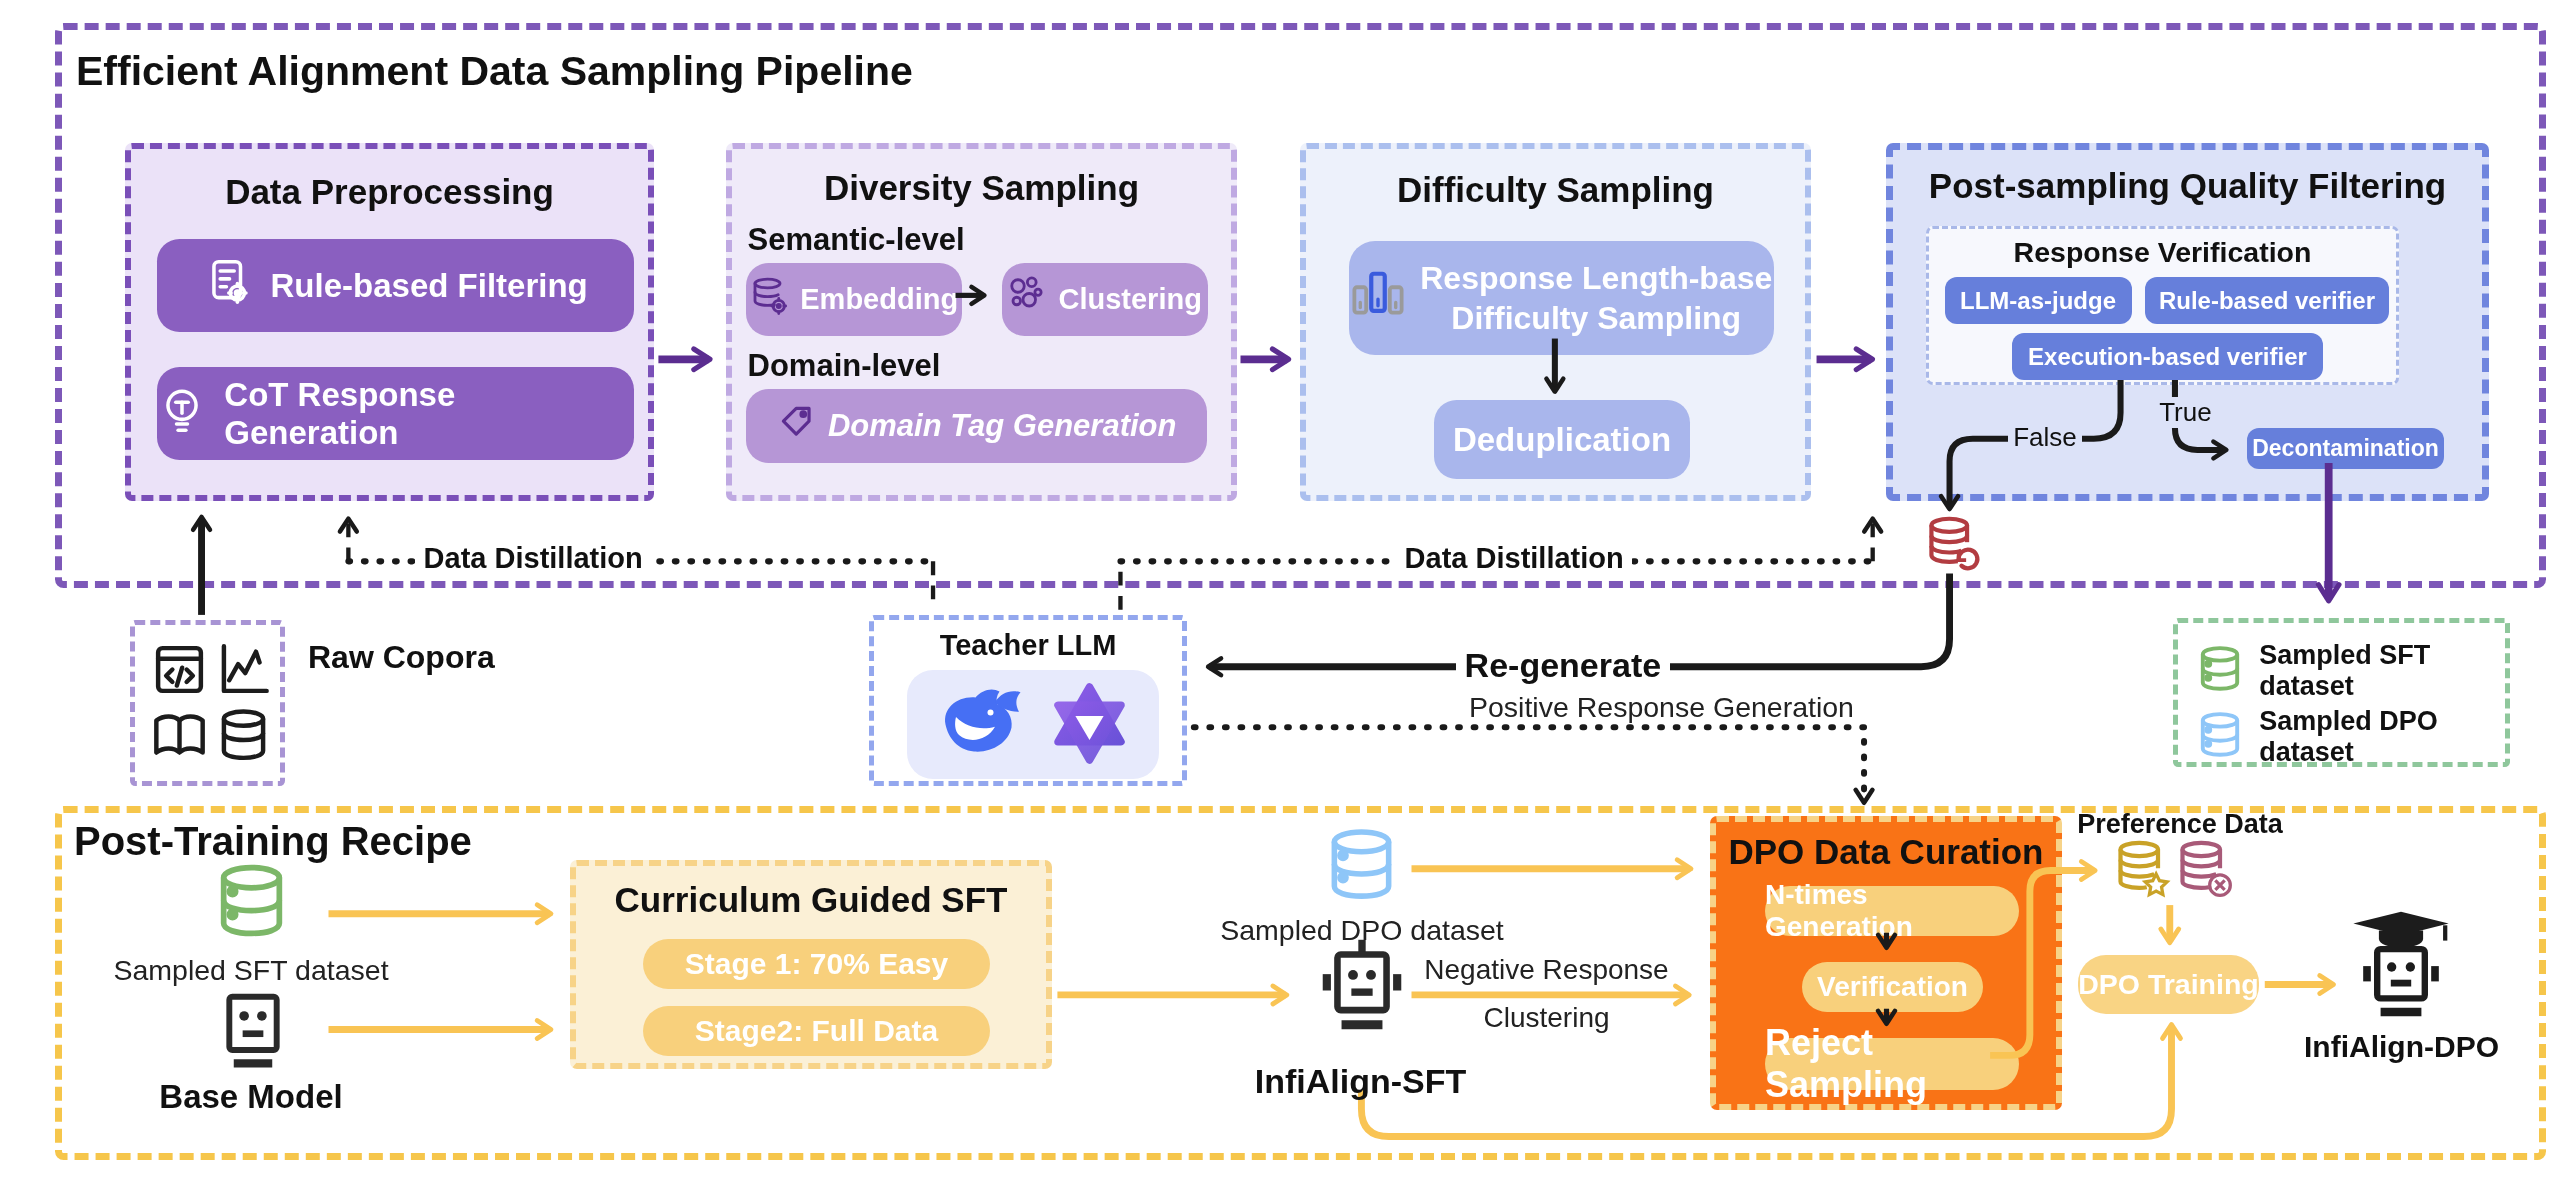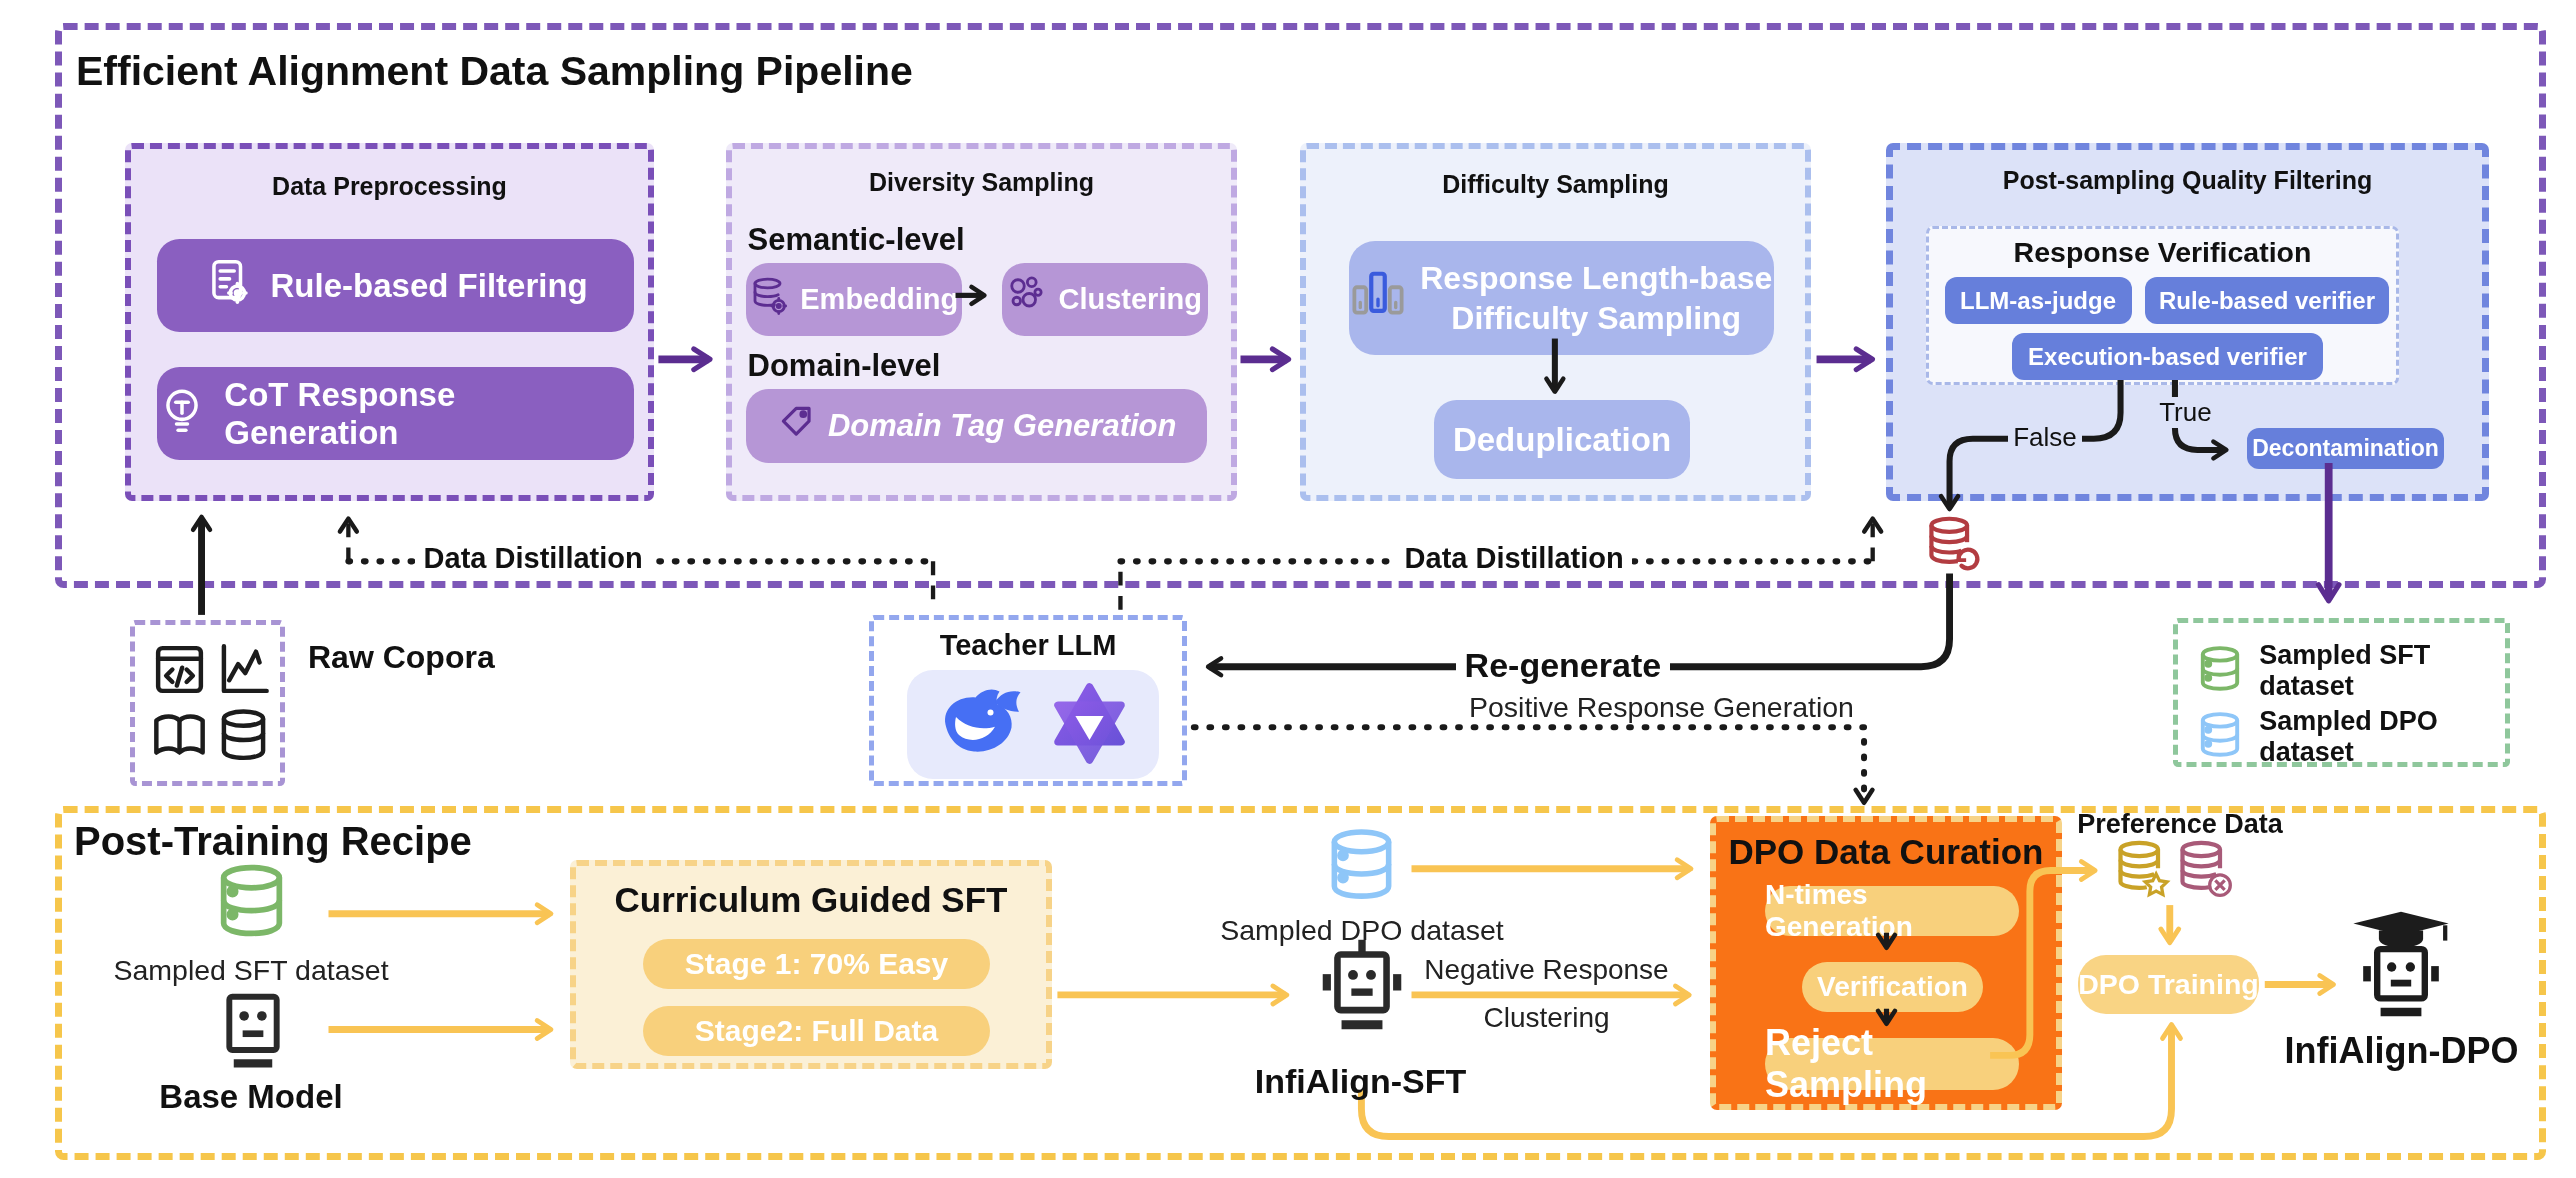--- a/index.html
+++ b/index.html
@@ -1,21 +1,21 @@
 <!DOCTYPE html>
 <html style="font-size:14px"><head>
 <meta charset="utf-8">
 <style>
   * { box-sizing: border-box; margin: 0; padding: 0; }
   body { width: 2576px; height: 1178px; background: #fff;
          font-family: "Liberation Sans", "DejaVu Sans", sans-serif; color: #111; }
   #canvas { position: relative; width: 2576px; height: 1178px; overflow: hidden; background: #fff; }
   .abs { position: absolute; }
   .z1 { z-index: 1; } .z2 { z-index: 2; } .z3 { z-index: 3; }
-  .box-title { text-align: center; font-weight: 800; font-size: 25px; color: #111; }
+  .box-title { text-align: center; font-weight: 800; font-size: 35px; color: #111; }
   .pill { display: flex; align-items: center; justify-content: center; color: #fff;
           font-weight: 700; border-radius: 22.5px; }
   .pill svg { flex: 0 0 auto; }
   .lbl { font-weight: 800; color: #111; }
   .lbl-reg { font-weight: 400; color: #222; }
   .ctr { text-align: center; }
   
   .outer-top   { border: 7px dashed #7d58b8; border-radius: 8.6px; background: transparent; }
   .outer-bot   { border: 7px dashed #f6c64b; border-radius: 8.6px; background: transparent; }
   .box-pre     { background: #ebe2f8; border: 6px dashed #7a4fb8; border-radius: 7px; }
@@ -376,21 +376,21 @@
       <line x1="118" y1="18" x2="118" y2="36" stroke-width="5"></line>
       <rect x="38" y="46" width="56" height="58" rx="4" stroke-width="7.5"></rect>
       <line x1="26" y1="66" x2="26" y2="84" stroke-width="9"></line>
       <line x1="106" y1="66" x2="106" y2="84" stroke-width="9"></line>
       <circle cx="55" cy="67" r="5.5" fill="#1c1c1c" stroke="none"></circle>
       <circle cx="77" cy="67" r="5.5" fill="#1c1c1c" stroke="none"></circle>
       <line x1="54" y1="86" x2="78" y2="86" stroke-width="8"></line>
       <line x1="42" y1="120" x2="90" y2="120" stroke-width="10"></line>
     </svg>
   </div>
-  <div class="abs z3 ctr lbl" style="left:2272px; top:1030px; width:259px; font-size:36px;">InfiAlign-DPO</div>
+  <div class="abs z3 ctr lbl" style="left:2272px; top:1030px; width:259px; font-size:30px;">InfiAlign-DPO</div>
 
   <svg class="abs z2" style="left:0; top:0;" width="2576" height="1178" viewBox="0 0 2982 1364" fill="none">
     <defs>
       <marker id="mP" viewBox="0 0 40 40" refX="28" refY="20" markerWidth="34" markerHeight="34" orient="auto" markerUnits="userSpaceOnUse">
         <path d="M8,6 L30,20 L8,34" fill="none" stroke="#5b2d90" stroke-width="7" stroke-linecap="round" stroke-linejoin="round"></path>
       </marker>
       <marker id="mK" viewBox="0 0 40 40" refX="26" refY="20" markerWidth="30" markerHeight="30" orient="auto" markerUnits="userSpaceOnUse">
         <path d="M8,7 L28,20 L8,33" fill="none" stroke="#1a1a1a" stroke-width="7" stroke-linecap="round" stroke-linejoin="round"></path>
       </marker>
       <marker id="mY" viewBox="0 0 40 40" refX="26" refY="20" markerWidth="32" markerHeight="32" orient="auto" markerUnits="userSpaceOnUse">

